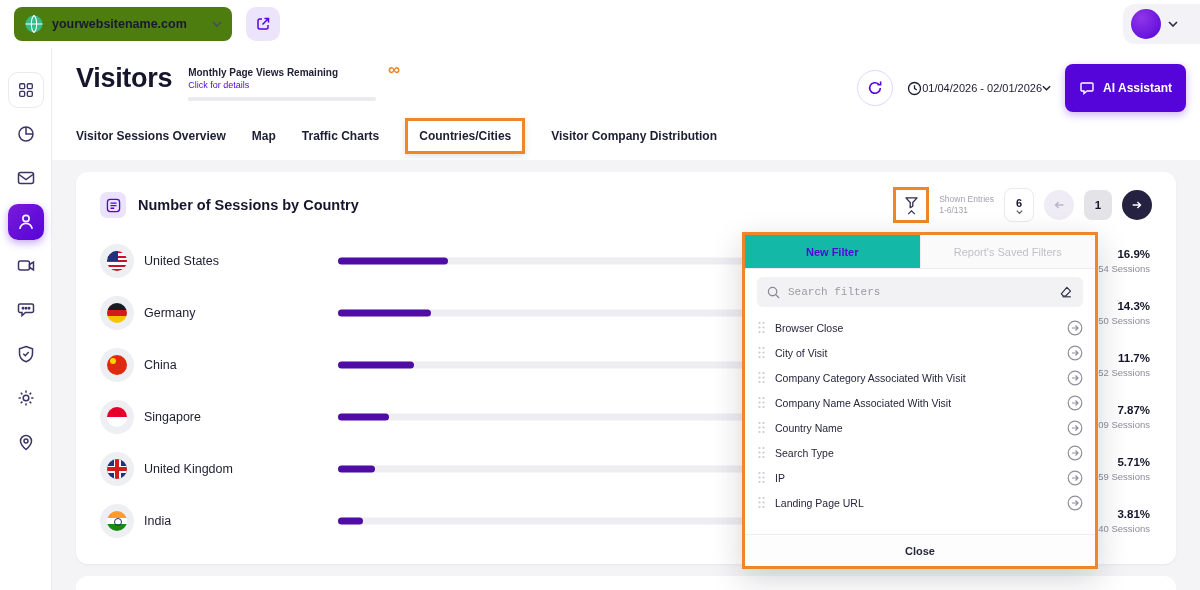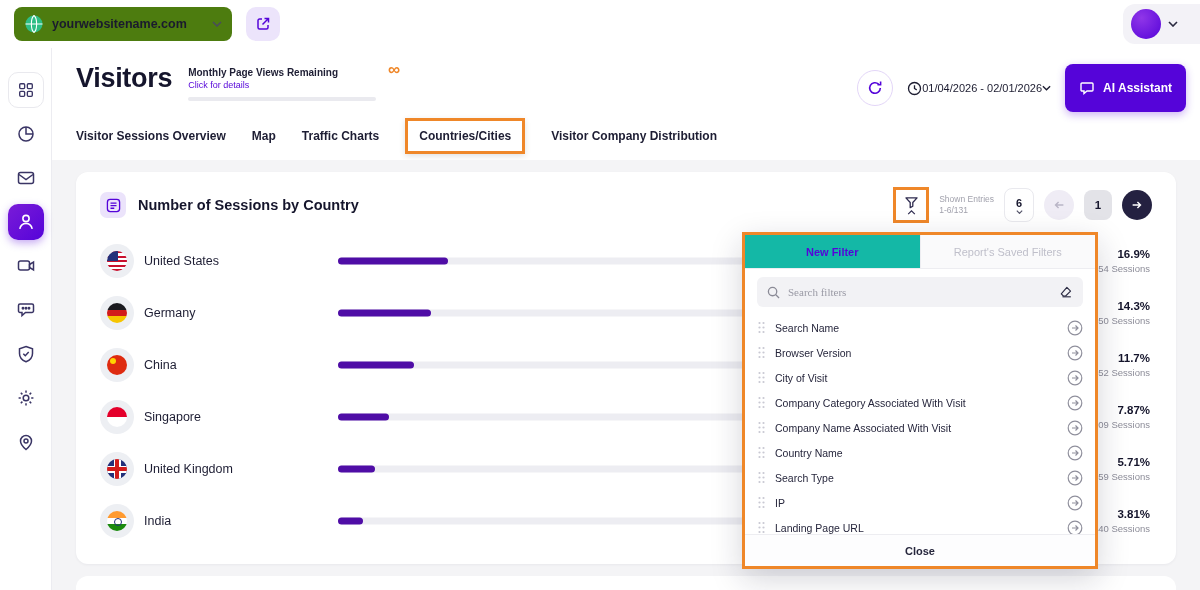--- a/index.html
+++ b/index.html
@@ -81,21 +81,21 @@
   .flag-in{background:linear-gradient(180deg,#ff9a30 0 34%,#fff 34% 67%,#1a8a0e 67%)}
   .flag-in::after{content:"";position:absolute;left:7px;top:7px;width:6px;height:6px;border-radius:50%;border:1.2px solid #23307a}
 
   
   .fpanel{position:absolute;left:742px;top:232px;width:356px;height:337px;background:#fff;border:3px solid #ef8729;box-shadow:0 10px 30px rgba(20,20,50,.18);z-index:10;display:flex;flex-direction:column}
   .fp-tabs{height:34px;display:flex;border-bottom:1px solid #ededf1;flex:none}
   .fp-tab{flex:1;display:flex;align-items:center;justify-content:center;font-size:11px;cursor:pointer}
   .fp-tab.active{color:#5504d9;font-weight:700;border-right:1px solid #ededf1;background:#14b8a6}
   .fp-tab.inactive{color:#bfbfca;background:#fafafb}
   .fp-search{margin:8px 12px;height:30px;background:#f2f2f5;border-radius:6px;display:flex;align-items:center;gap:8px;padding:0 10px;flex:none}
-  .fp-search input{flex:1;border:none;outline:none;background:transparent;font-size:11px;font-family:Liberation Serif, serif;color:#333}
+  .fp-search input{flex:1;border:none;outline:none;background:transparent;font-size:11px;font-family:Liberation Mono, monospace;color:#333}
   .fp-search input::placeholder{color:#9a9aa5}
   .fp-list{flex:1;overflow:hidden}
   .fp-item{height:25px;display:flex;align-items:center;gap:9px;padding:0 12px;cursor:pointer}
   .fi-label{flex:1;font-size:10.5px;color:#26263c}
   .fp-close{height:32px;border-top:1px solid #ededf1;display:flex;align-items:center;justify-content:center;font-size:11px;font-weight:600;color:#26263c;background:#fdfdfe;cursor:pointer;flex:none}
 </style>
 </head>
 <body>
 
 <header class="topbar">
@@ -424,40 +424,21 @@
       <span>
           <svg width="9" height="13" viewBox="0 0 9 13" fill="#c9c9d3">
             <circle cx="2.5" cy="2" r="1.1"></circle>
             <circle cx="2.5" cy="6.5" r="1.1"></circle>
             <circle cx="2.5" cy="11" r="1.1"></circle>
             <circle cx="6.5" cy="2" r="1.1"></circle>
             <circle cx="6.5" cy="6.5" r="1.1"></circle>
             <circle cx="6.5" cy="11" r="1.1"></circle>
           </svg>
         </span>
-      <span class="fi-label">Search Name</span>
-      <span>
-          <svg width="16" height="16" viewBox="0 0 16 16" fill="none" stroke="#8f8f9c" stroke-width="1.2">
-            <circle cx="8" cy="8" r="6.8"></circle>
-            <path d="M5 8h5.5M8.5 5.5L11 8l-2.5 2.5"></path>
-          </svg>
-        </span>
-    </div>
-    <div class="fp-item">
-      <span>
-          <svg width="9" height="13" viewBox="0 0 9 13" fill="#c9c9d3">
-            <circle cx="2.5" cy="2" r="1.1"></circle>
-            <circle cx="2.5" cy="6.5" r="1.1"></circle>
-            <circle cx="2.5" cy="11" r="1.1"></circle>
-            <circle cx="6.5" cy="2" r="1.1"></circle>
-            <circle cx="6.5" cy="6.5" r="1.1"></circle>
-            <circle cx="6.5" cy="11" r="1.1"></circle>
-          </svg>
-        </span>
-      <span class="fi-label">Browser Version</span>
+      <span class="fi-label">Browser Close</span>
       <span>
           <svg width="16" height="16" viewBox="0 0 16 16" fill="none" stroke="#8f8f9c" stroke-width="1.2">
             <circle cx="8" cy="8" r="6.8"></circle>
             <path d="M5 8h5.5M8.5 5.5L11 8l-2.5 2.5"></path>
           </svg>
         </span>
     </div>
     <div class="fp-item">
       <span>
           <svg width="9" height="13" viewBox="0 0 9 13" fill="#c9c9d3">

